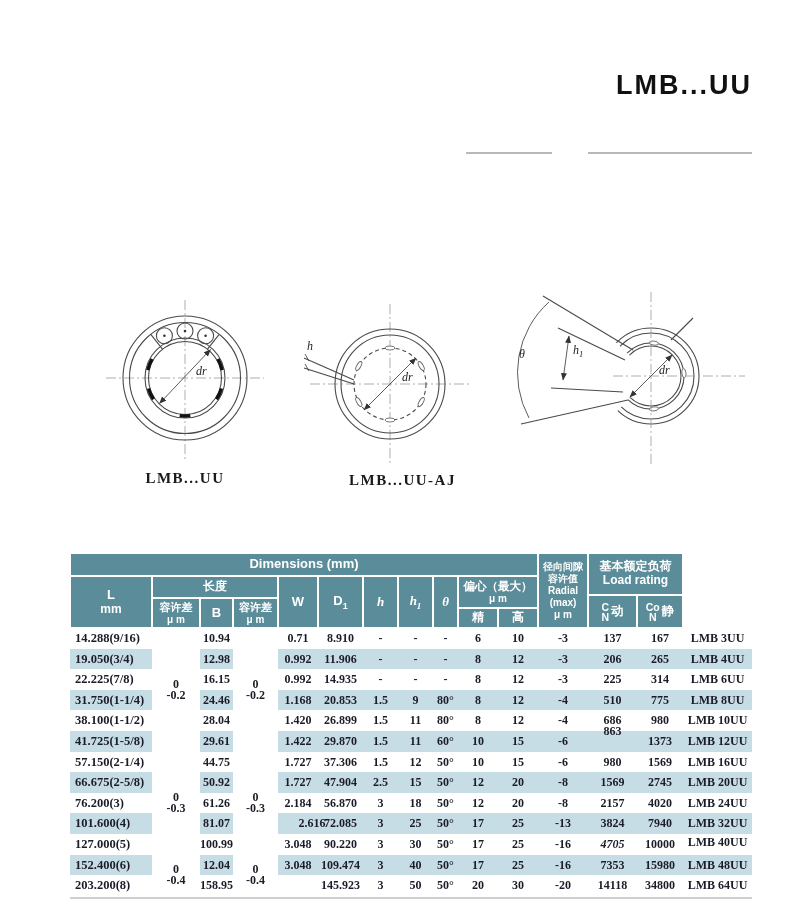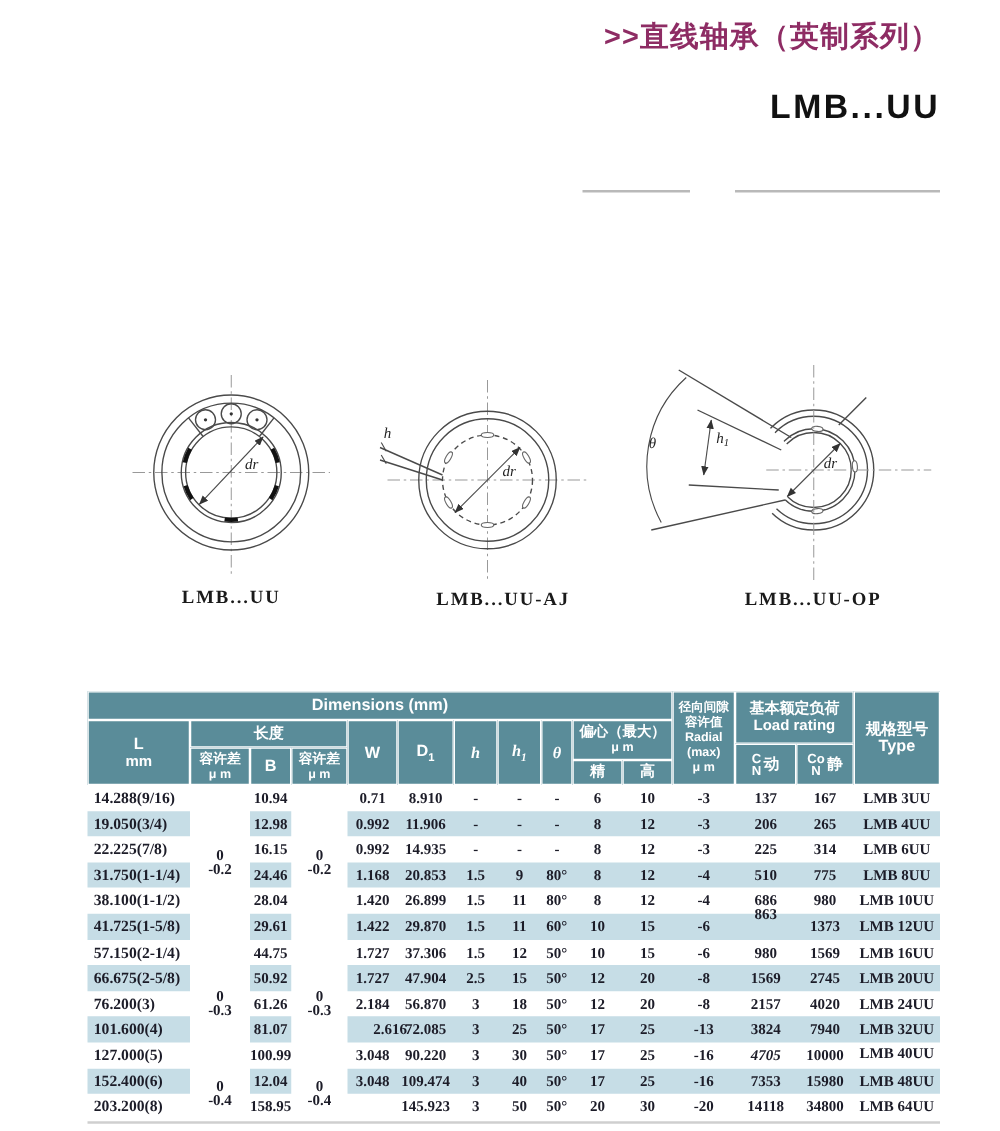--- a/index.html
+++ b/index.html
@@ -38,21 +38,20 @@
   .lcell{text-align:left;padding-left:5px;box-sizing:border-box;font-size:12.5px;}
   .tolcell{position:absolute;display:flex;flex-direction:column;align-items:center;justify-content:center;
            font-family:"Liberation Serif",serif;font-weight:bold;font-size:12px;color:#1c1c28;line-height:11px;}
   .botline{position:absolute;left:0;top:344px;width:682px;height:2px;background:#cfcfcf;}
 </style>
 </head>
 <body>
 
 <div class="sheet">
 
-  <div class="title-cn">&gt;&gt;直线轴承（英制系列）</div>
   <div class="title-model">LMB...UU</div>
 
   <div class="rule" style="left:466px;top:152px;width:86px;"></div>
   <div class="rule" style="left:588px;top:152px;width:164px;"></div>
 
   <svg class="dsvg" style="left:100px;top:296px;" width="170" height="170" viewBox="0 0 170 170">
     <defs>
       <marker id="a1e" markerWidth="9" markerHeight="8" refX="7" refY="3" orient="auto" markerUnits="userSpaceOnUse">
           <path d="M0,0 L7.5,3 L0,6 Z" fill="#333"></path>
         </marker>
@@ -150,21 +149,20 @@
       <line class="st" x1="115" y1="112" x2="8" y2="136"></line>
       <path class="dim" d="M36 14 A95 95 0 0 0 16 130"></path>
       <line class="dim" x1="56" y1="48" x2="50" y2="92" marker-start="url(#a3s)" marker-end="url(#a3e)"></line>
       <line class="st" x1="180" y1="30" x2="158" y2="52"></line>
     </g>
     <text class="lbl" x="6" y="70">θ</text>
     <text class="lbl" x="60" y="66"><tspan>h</tspan><tspan dy="3" font-size="8.5">1</tspan></text>
     <line class="dim" x1="116.8" y1="109.2" x2="159.2" y2="66.8" marker-start="url(#a3s)" marker-end="url(#a3e)"></line>
     <text class="lbl" x="146" y="86">dr</text>
   </svg>
-  <div class="dcap" style="left:558px;top:472px;width:185px;">LMB...UU-OP</div>
 
   <div class="tbl">
 
     <div class="hc" style="left:0;top:0;width:468px;height:23px;font-size:13px;">Dimensions (mm)</div>
 
     <div class="hc" style="left:0;top:23px;width:82px;height:52px;font-size:13px;">
       <span>L</span>
       <span style="font-size:12px;">mm</span>
     </div>
     <div class="hc" style="left:82px;top:23px;width:126px;height:22px;font-size:12px;">长度</div>
@@ -213,24 +211,20 @@
       </span>
     </div>
     <div class="hc" style="left:567px;top:42px;width:46px;height:33px;">
       <span class="frac">
         <span class="stk">
             <span>Co</span>
             <span>N</span>
           </span>
         <span class="cjk">静</span>
       </span>
-    </div>
-    <div class="hc" style="left:613px;top:0;width:69px;height:75px;font-size:12.5px;">
-      <span>规格型号</span>
-      <span style="font-size:13px;">Type</span>
     </div>
 
     <div class="tbody" id="tbody">
         <div class="bcell lcell" style="left: 0px; top: 0px; width: 82px; height: 20.6px;">14.288(9/16)</div>
         <div class="bcell" style="left: 130px; top: 0px; width: 33px; height: 20.6px;">10.94</div>
         <div class="bcell" style="left: 208px; top: 0px; width: 40px; height: 20.6px;">0.71</div>
         <div class="bcell" style="left: 248px; top: 0px; width: 45px; height: 20.6px;">8.910</div>
         <div class="bcell" style="left: 293px; top: 0px; width: 35px; height: 20.6px;">-</div>
         <div class="bcell" style="left: 328px; top: 0px; width: 35px; height: 20.6px;">-</div>
         <div class="bcell" style="left: 363px; top: 0px; width: 25px; height: 20.6px;">-</div>

